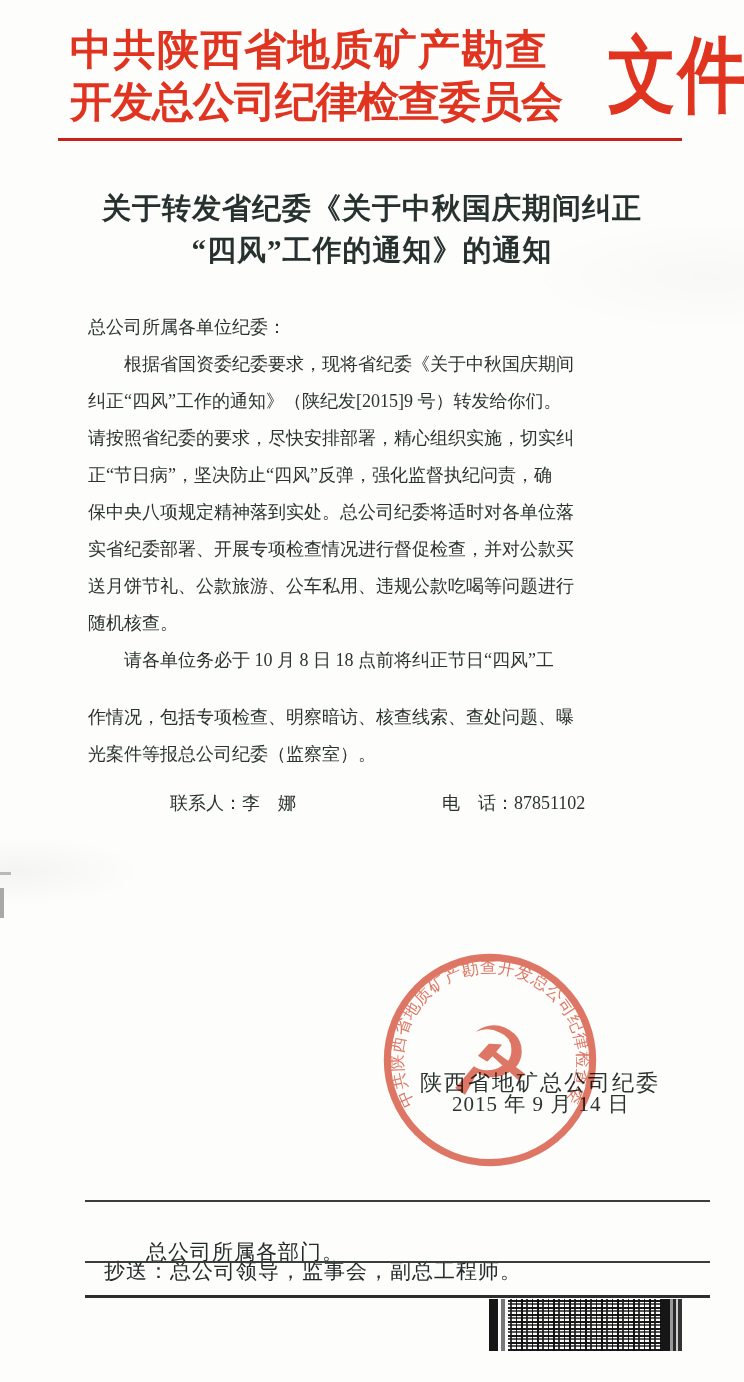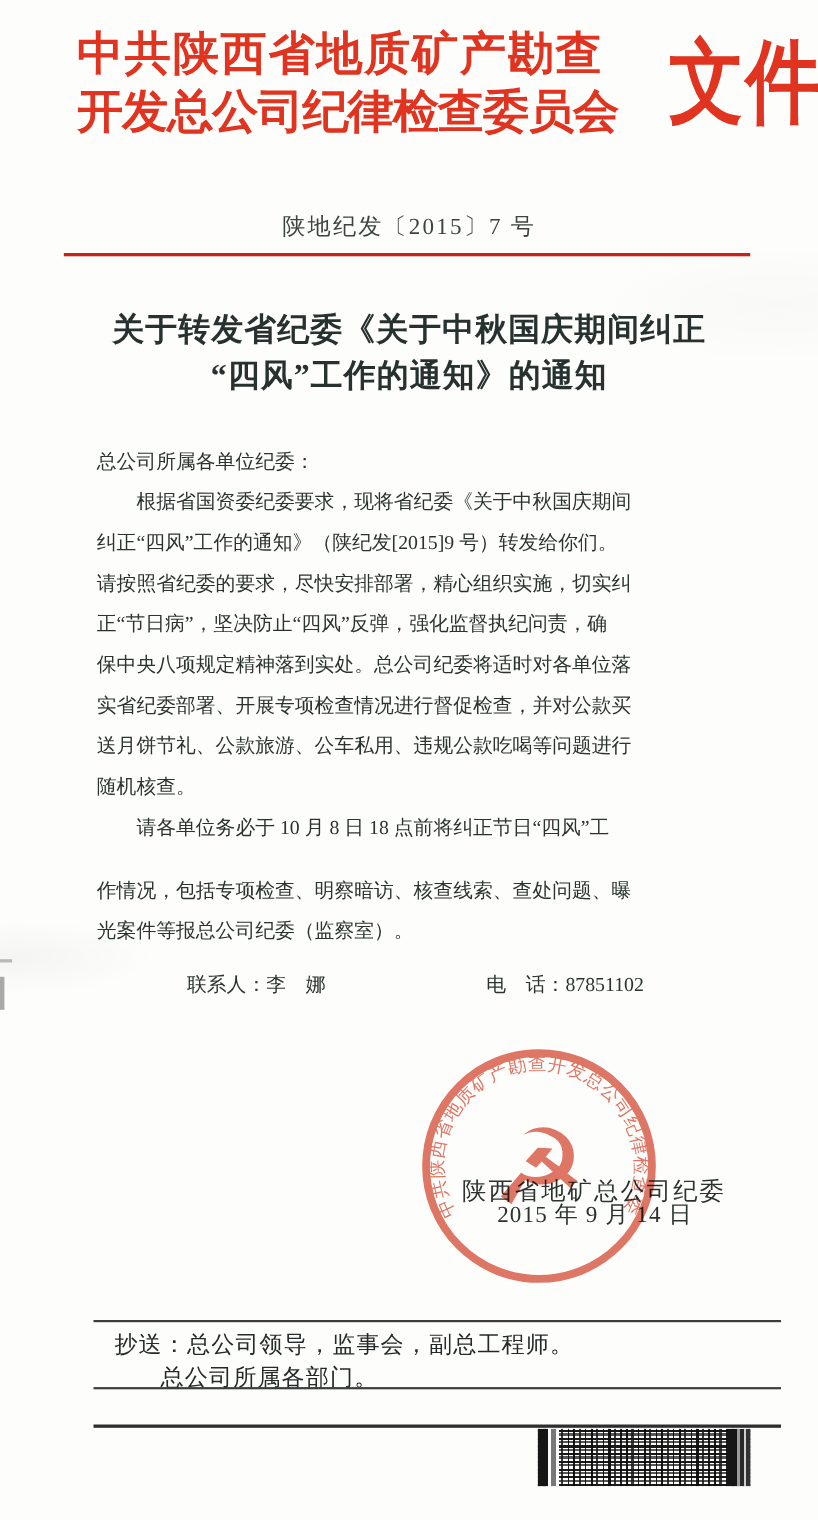--- a/index.html
+++ b/index.html
@@ -62,21 +62,21 @@
   
   .seal{
     position:absolute;top:936px;left:366px;width:248px;height:248px;
     opacity:.78;mix-blend-mode:multiply;
   }
   
   .rule{position:absolute;left:85px;right:34px;background:#3a3f3e;}
   .rule1{top:1200px;height:2px;}
   .rule2{top:1261px;height:2px;}
   .rule3{top:1295px;height:3px;background:#2c2f2e;}
-  .cc1{position:absolute;top:1208px;left:104px;font-size:21px;letter-spacing:1px;color:#242a29;}
+  .cc1{position:absolute;top:1257px;left:104px;font-size:21px;letter-spacing:1px;color:#242a29;}
   .cc2{position:absolute;top:1238px;left:146px;font-size:21px;letter-spacing:1px;color:#242a29;}
   .issue-row{
     position:absolute;top:1266px;left:104px;right:34px;
     display:flex;justify-content:space-between;align-items:baseline;
     font-size:21px;color:#242a29;letter-spacing:1px;
   }
   
   .barcode{
     position:absolute;top:1299px;left:489px;width:193px;height:52px;
     background:
@@ -95,21 +95,20 @@
 <div class="page">
 
   <div class="header">
     <div class="org-name">
       <div class="org-line1">中共陕西省地质矿产勘查</div>
       <div class="org-line2">开发总公司纪律检查委员会</div>
     </div>
     <div class="doc-word">文件</div>
   </div>
 
-  <div class="doc-number">陕地纪发〔2015〕7 号</div>
   <div class="red-rule"></div>
 
   <div class="title">
     <div>关于转发省纪委《关于中秋国庆期间纠正</div>
     <div>“四风”工作的通知》的通知</div>
   </div>
 
   <div class="body-block">
     <div class="bline">总公司所属各单位纪委：</div>
     <div class="bline ind">根据省国资委纪委要求，现将省纪委《关于中秋国庆期间</div>

